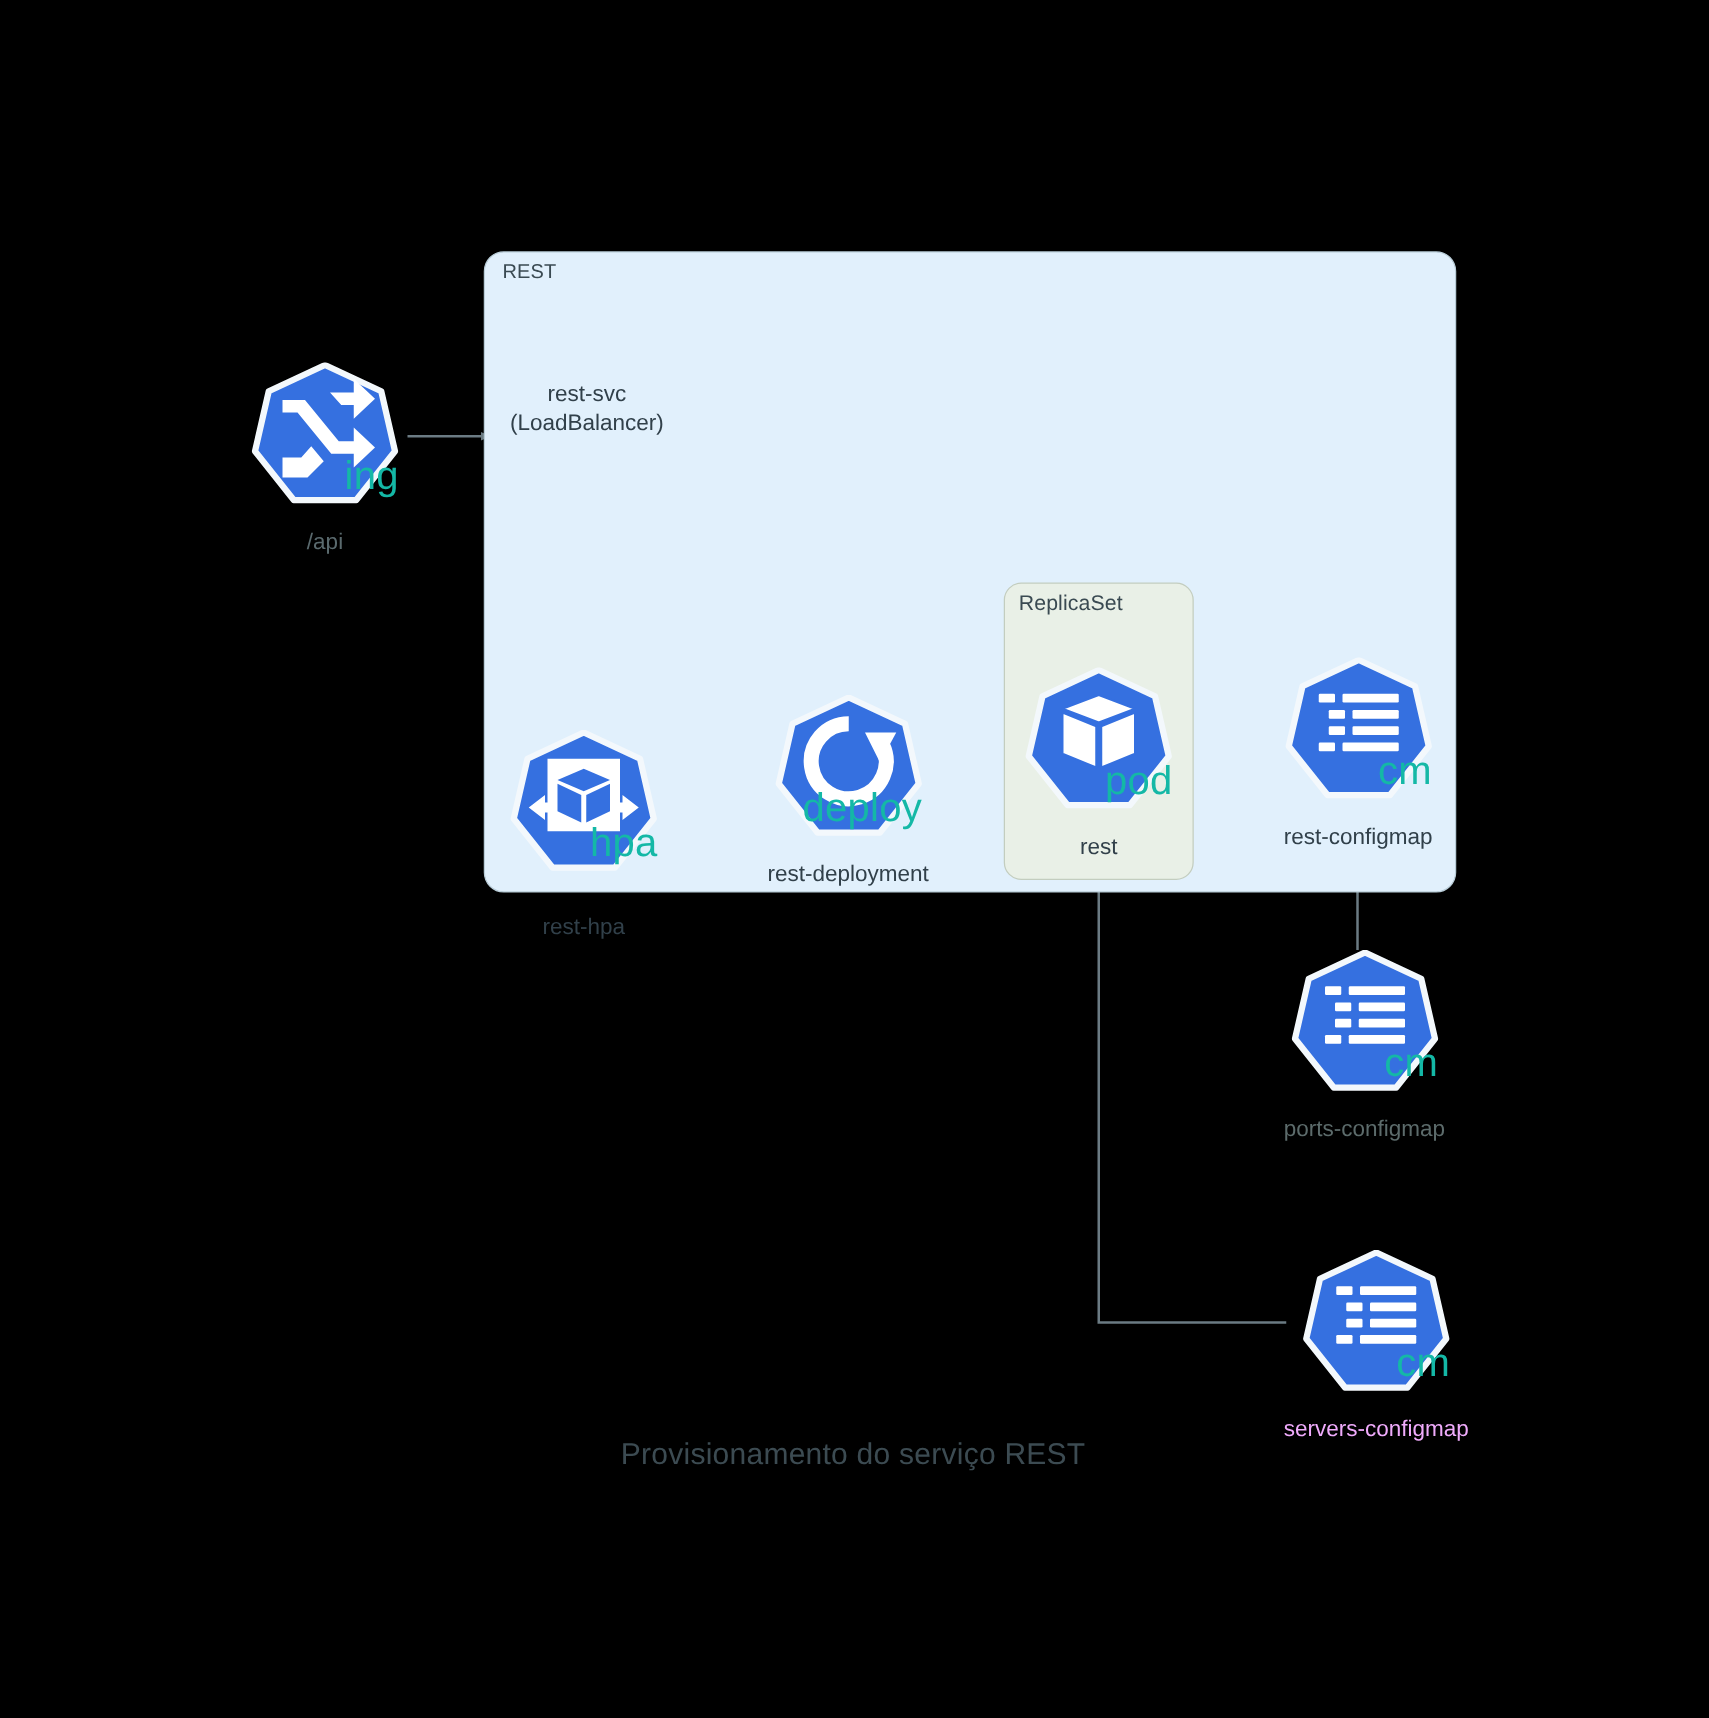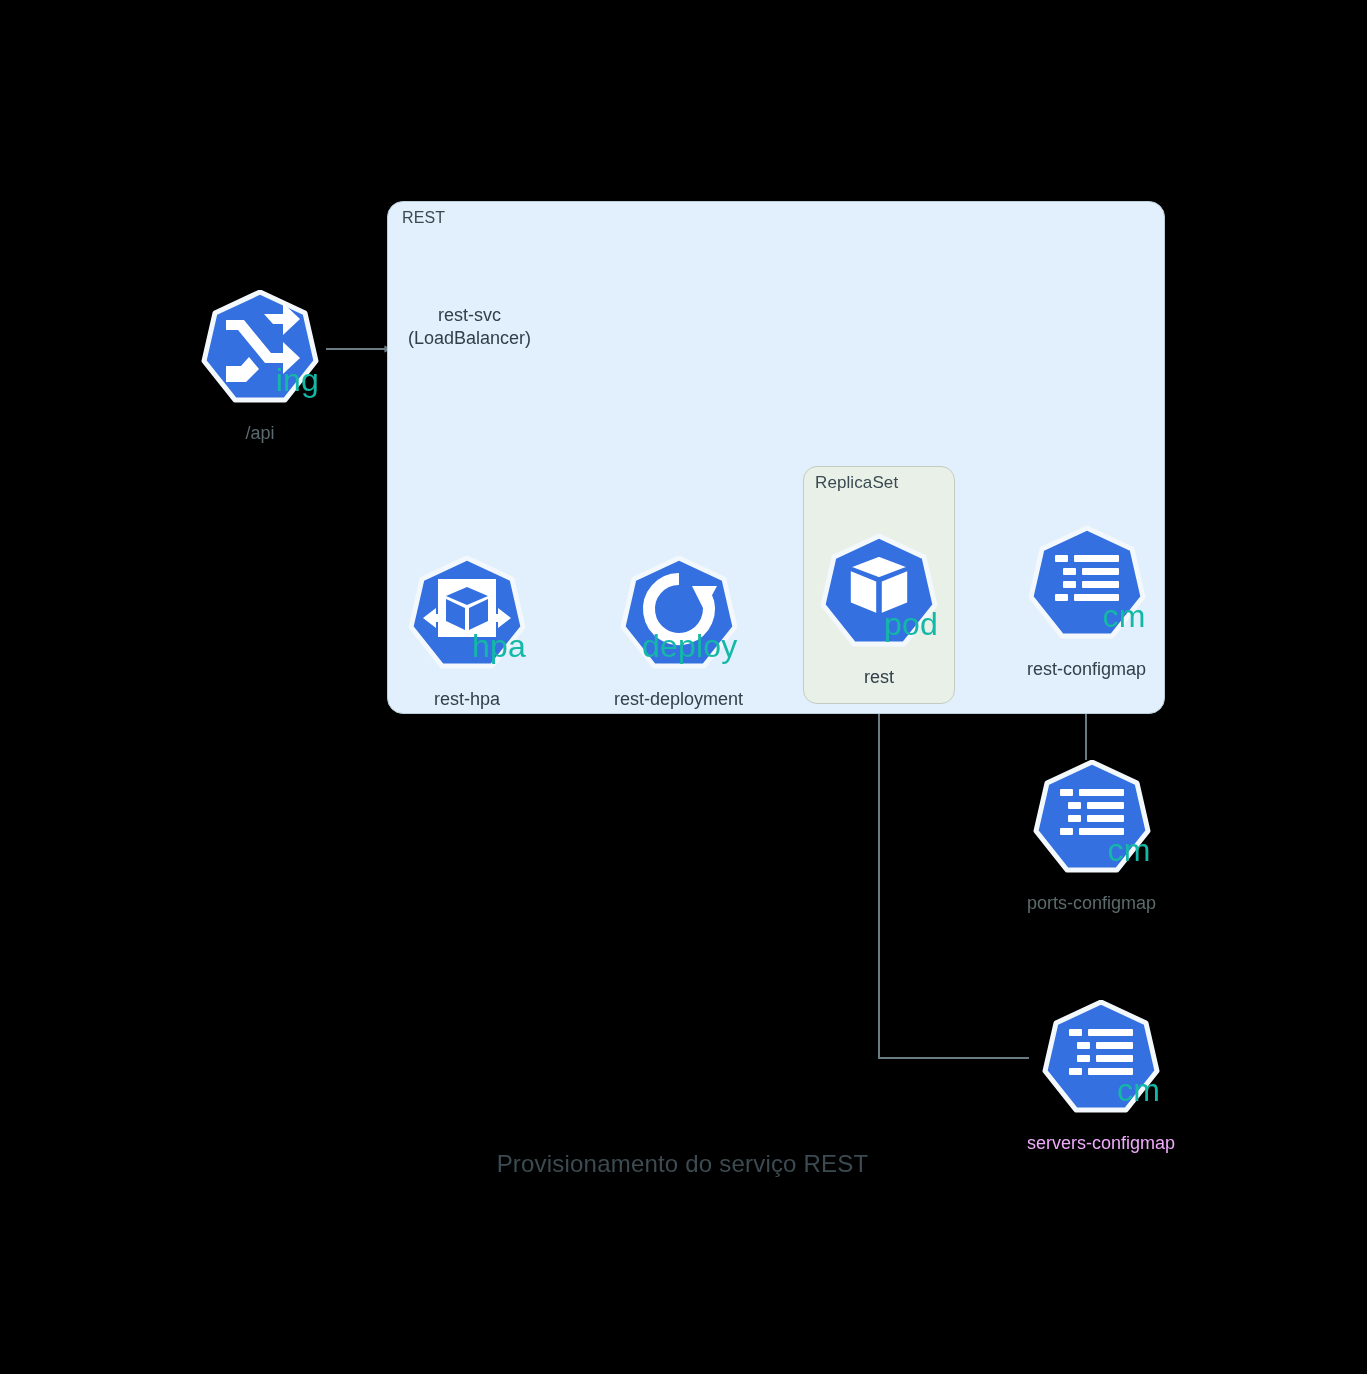--- a/index.html
+++ b/index.html
@@ -85,21 +85,21 @@
     text-align: center;
     font-size: 18px;
     line-height: 1.28;
     color: #31404a;
     white-space: pre-line;
   }
 
   
   #node-ing        { left: 201px; top: 290px; }
   #node-svc        { left: 408px; top: 290px; }
-  #node-hpa        { left: 408px; top: 556px; }
+  #node-hpa        { left: 408px; top: 584px; gap: 14px; }
   #node-deploy     { left: 614px; top: 556px; }
   #node-pod        { left: 820px; top: 534px; }
   #node-cm-rest    { left: 1027px; top: 526px; }
   #node-cm-ports   { left: 1027px; top: 760px; }
   #node-cm-servers { left: 1027px; top: 1000px; }
 
   #node-ing .node-caption        { color: #5a6a6e; }
   #node-cm-ports .node-caption   { color: #5c6b6b; }
   #node-cm-servers .node-caption { color: #f0abfc; }
 

